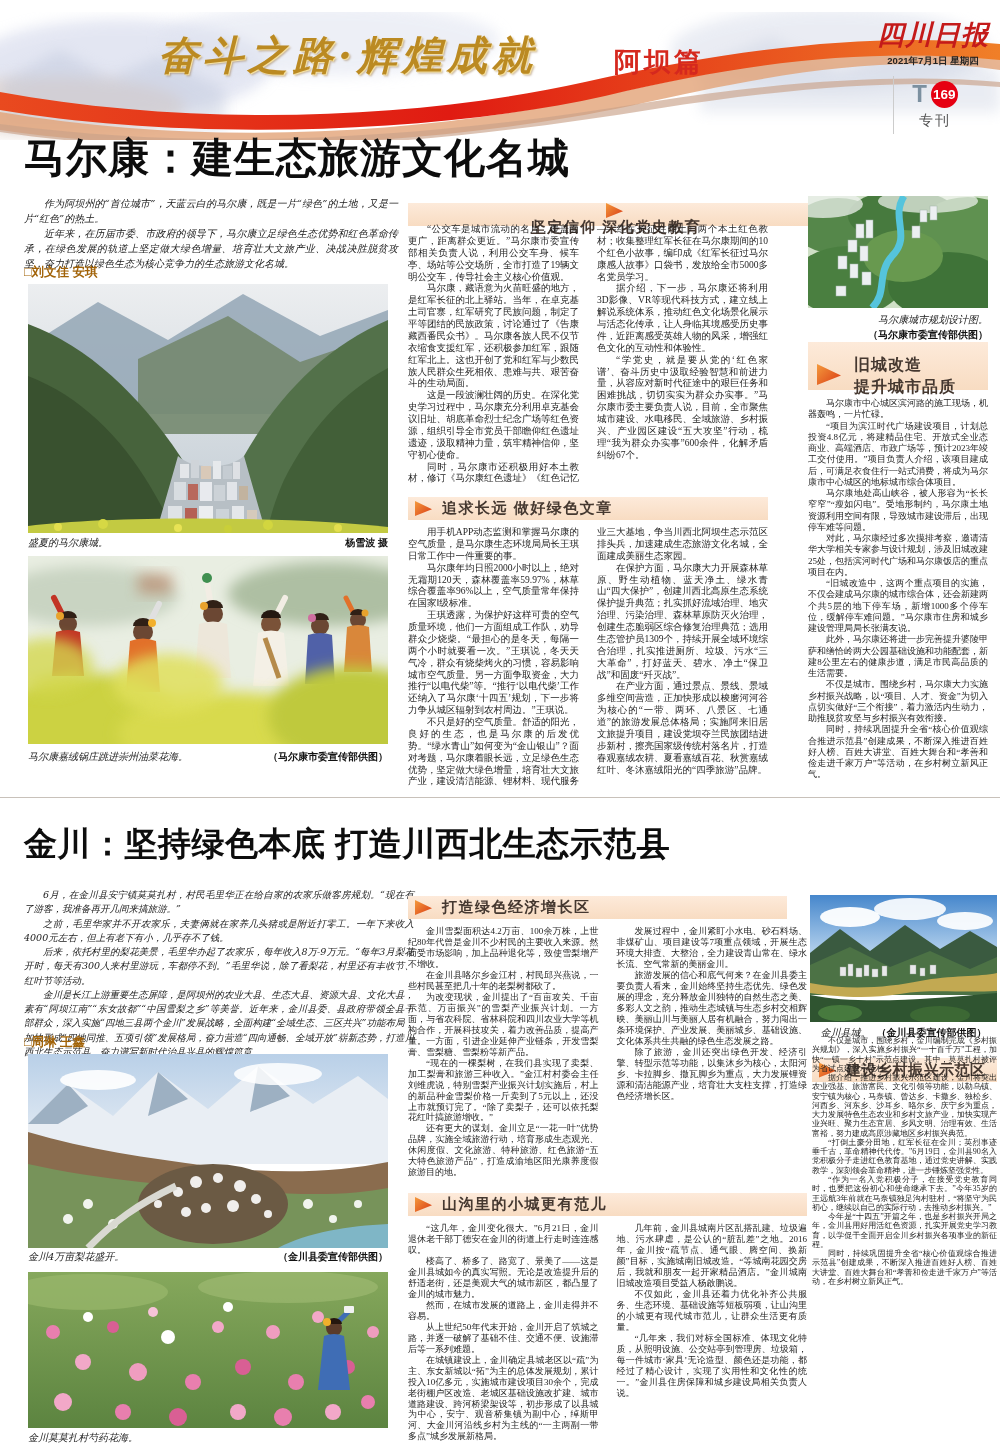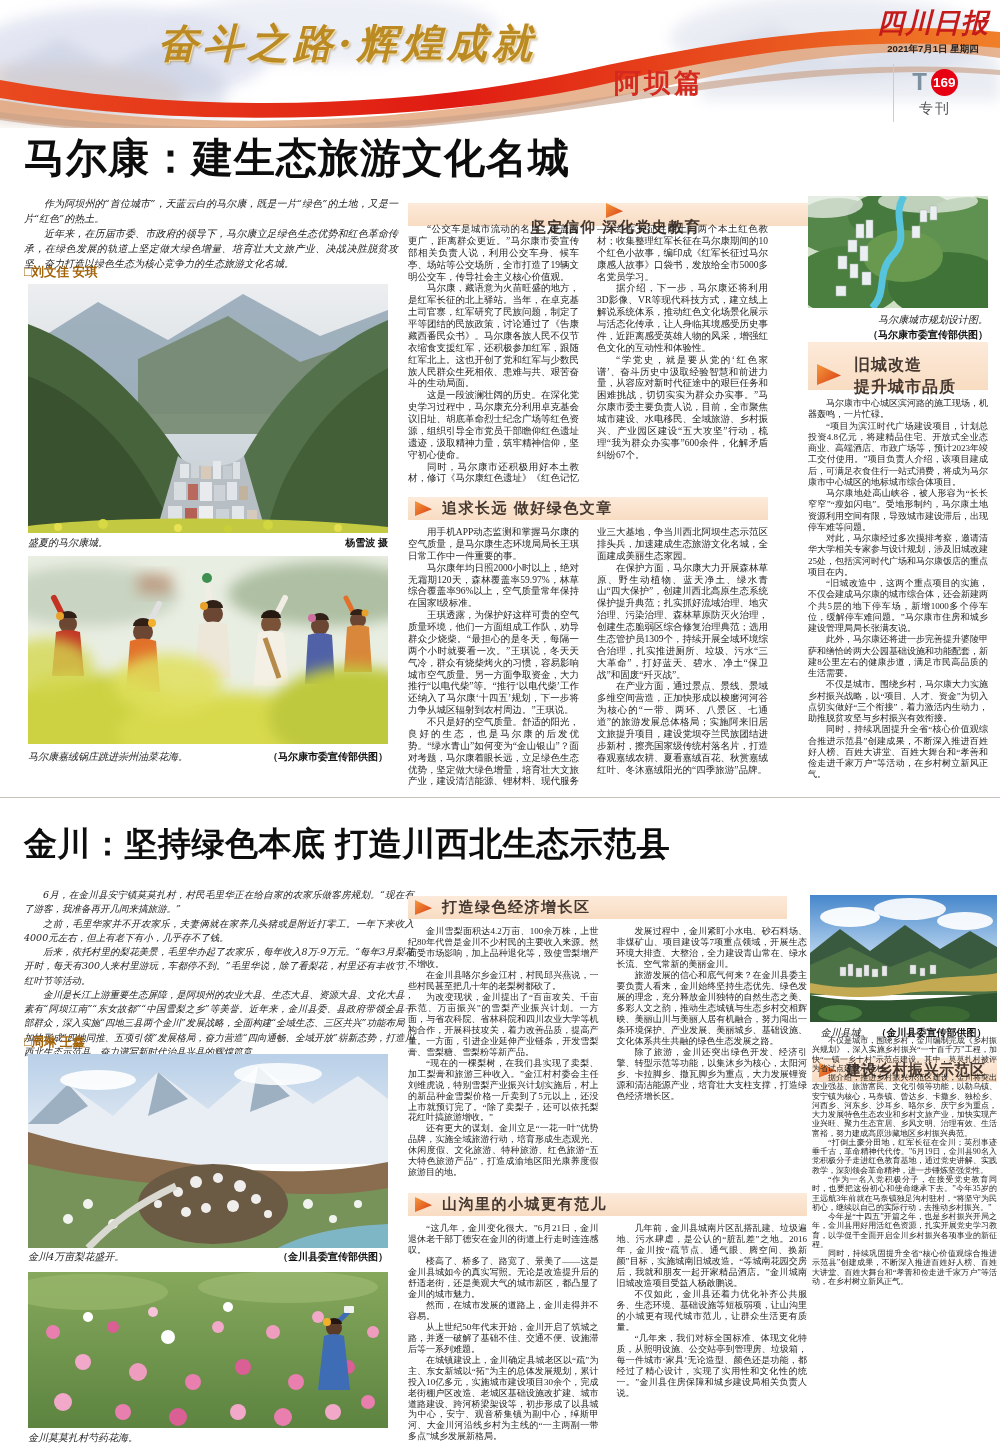--- a/index.html
+++ b/index.html
@@ -5,21 +5,21 @@
   html,body{margin:0;padding:0;background:#888;}
   .page{position:relative;width:1000px;height:1444px;background:#fff;overflow:hidden;
         font-family:"Liberation Serif",serif;color:#222;}
   .abs{position:absolute;}
 
   
   .slogan{font-family:"DejaVu Serif",serif;font-style:italic;font-weight:bold;
           font-size:40px;letter-spacing:5px;color:#bb8a22;
           text-shadow:1px 1px 0 #f3dfa2, 2px 2px 2px rgba(120,70,0,.35);}
   .section-tag{font-family:"Liberation Sans",sans-serif;font-weight:bold;
-          font-size:27px;color:#d5281e;letter-spacing:3px;margin-top:33px;}
+          font-size:27px;color:#d5281e;letter-spacing:3px;}
   .masthead{font-family:"DejaVu Serif",serif;font-style:italic;font-weight:bold;
           font-size:27px;color:#c41a1a;letter-spacing:1px;white-space:nowrap;}
   .mh-date{font-family:"Liberation Sans",sans-serif;font-weight:bold;font-size:9.5px;color:#222;}
   .mh-t{font-family:"Liberation Sans",sans-serif;font-weight:bold;font-size:24px;color:#7c90a0;}
   .mh-circle{display:inline-block;width:27px;height:27px;border-radius:50%;background:#e60012;
           color:#fff;font-family:"Liberation Sans",sans-serif;font-weight:bold;font-size:13.5px;
           line-height:27px;text-align:center;vertical-align:3px;}
   .mh-type{font-family:"Liberation Sans",sans-serif;font-size:14px;color:#555;letter-spacing:2px;}
   .vrule{width:1px;background:#ccc;}
 
@@ -62,21 +62,21 @@
   .cap-center{justify-content:center;gap:6px;}
 
   .divider{border-top:1px solid #c8c1ba;}
   .photo{display:block;}
 </style>
 </head>
 <body>
 
 <div class="page">
 
-  <div class="abs" style="left:0;top:0;width:828px;height:128px;padding-left:48px;">
+  <div class="abs" style="left:0;top:12px;width:828px;height:128px;padding-left:48px;">
     <svg class="abs" style="left:0;top:0;" width="1000" height="128" viewBox="0 0 1000 128">
       <defs>
         <linearGradient id="rg" x1="0" y1="0" x2="1" y2="0">
           <stop offset="0" stop-color="#e94a1f"></stop>
             <stop offset="0.45" stop-color="#e01b12"></stop>
             <stop offset="1" stop-color="#f07f28"></stop>
         </linearGradient>
         <filter id="soft" x="-40%" y="-40%" width="180%" height="180%">
             <feGaussianBlur stdDeviation="7"></feGaussianBlur>
           </filter>

